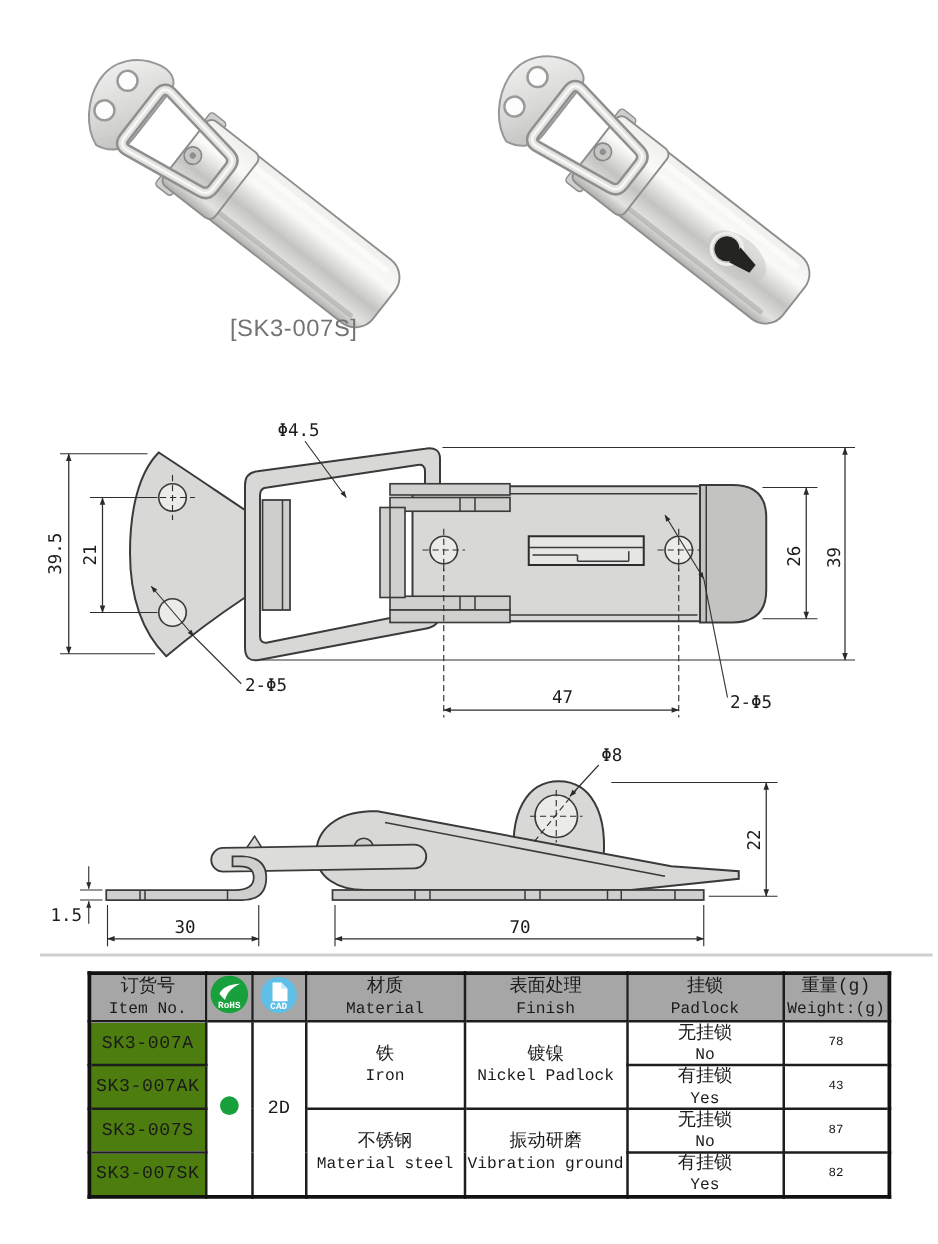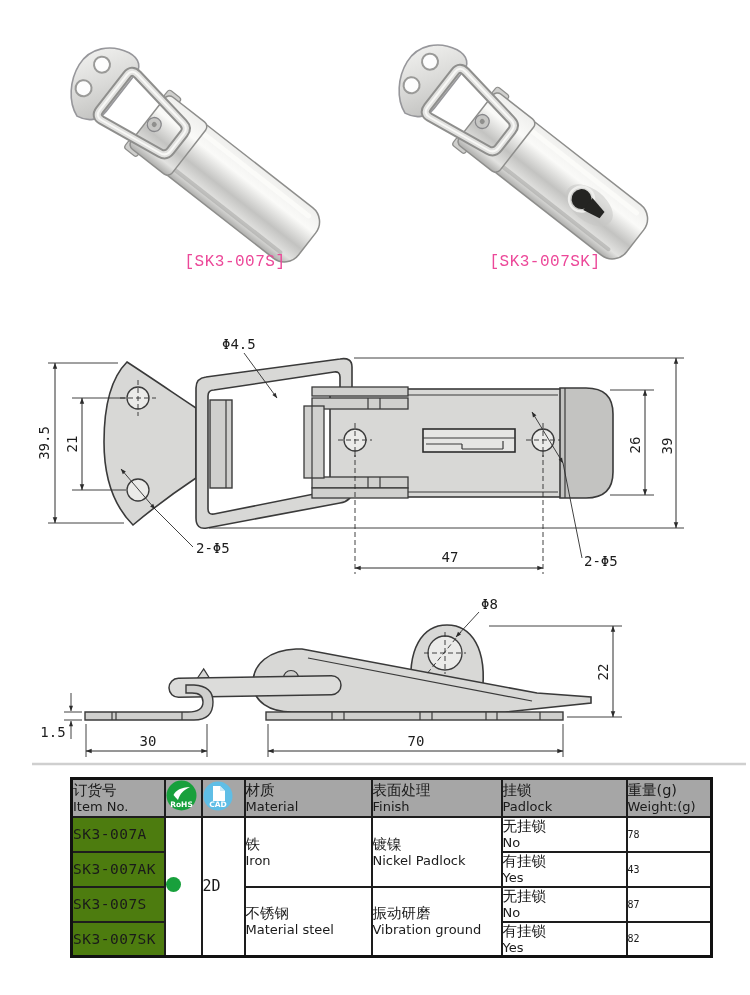--- a/index.html
+++ b/index.html
@@ -11,27 +11,27 @@
   .fillA  { fill:#d8d8d6; stroke:#3a3a3a; stroke-width:1.6; }
   .fillB  { fill:#cfcfcd; stroke:#3a3a3a; stroke-width:1.4; }
   .fillC  { fill:#c3c3c1; stroke:#3a3a3a; stroke-width:1.6; }
   .hole   { fill:#ebebe9; stroke:#3a3a3a; stroke-width:1.3; }
   .wline  { stroke:#3a3a3a; stroke-width:1.2; fill:none; }
   .dim    { stroke:#2e2e2e; stroke-width:1; fill:none; }
   .thin   { stroke:#2e2e2e; stroke-width:0.9; fill:none; }
   .cl     { stroke:#2e2e2e; stroke-width:0.9; stroke-dasharray:5 3; fill:none; }
   .dtxt   { font-family:"DejaVu Sans Mono", monospace; font-size:14px; fill:#1c1c1c; }
   .plabel { position:absolute; width:220px; text-align:center;
-            font-family:Liberation Mono, monospace; font-size:16px; letter-spacing:0.5px; color:#ec4899; }
+            font-family:Liberation Sans, sans-serif; font-size:19px; letter-spacing:0.5px; color:#737373; }
 
   
   table.spec { position:absolute; left:70px; top:777px; border-collapse:collapse; table-layout:fixed;
                width:640px; border:3px solid #111; }
-  table.spec td, table.spec th { border:2px solid #1d1d1d; padding:0; text-align:left;
-               vertical-align:middle; overflow:hidden; }
+  table.spec td, table.spec th { border:2px solid #1d1d1d; padding:0; text-align:center;
+               vertical-align:middle; overflow:hidden;font-family:Liberation Mono, monospace; }
   table.spec th { background:#A6A6A6; font-weight:400; }
   .zh { font-size:14.5px; line-height:17px; }
   .en { font-size:13px;  line-height:15px; }
   td.item { background:#4d7c0f; font-family:"DejaVu Sans Mono", monospace; font-size:14.5px; letter-spacing:0.5px; }
   td.wt   { font-family:"DejaVu Sans Mono", monospace; font-size:10px; }
   td.cad2d{ font-family:"DejaVu Sans Mono", monospace; font-size:15px; }
   .gdot { display:inline-block; width:15px; height:15px; border-radius:50%; background:#18A03C; }
   .cicon { display:inline-block; vertical-align:middle; }
 
   
@@ -211,21 +211,20 @@
 
     <path class="thin" d="M268,724 V757 M563,724 V757"></path>
     <line class="dim" x1="268" y1="751" x2="563" y2="751" marker-start="url(#ar)" marker-end="url(#ar)"></line>
     <text class="dtxt" text-anchor="middle" x="416" y="746">70</text>
   </g>
 
   <line x1="32" y1="764" x2="746" y2="764" stroke="#cfcfcf" stroke-width="2.5"></line>
 </svg>
 
 <div class="plabel" style="left:125px; top:253px;">[SK3-007S]</div>
-<div class="plabel" style="left:435px; top:253px;">[SK3-007SK]</div>
 
 <table class="spec">
   <colgroup>
     <col style="width:93px">
         <col style="width:37px">
         <col style="width:43px">
     <col style="width:127px">
         <col style="width:130px">
         <col style="width:125px">
         <col style="width:85px">

